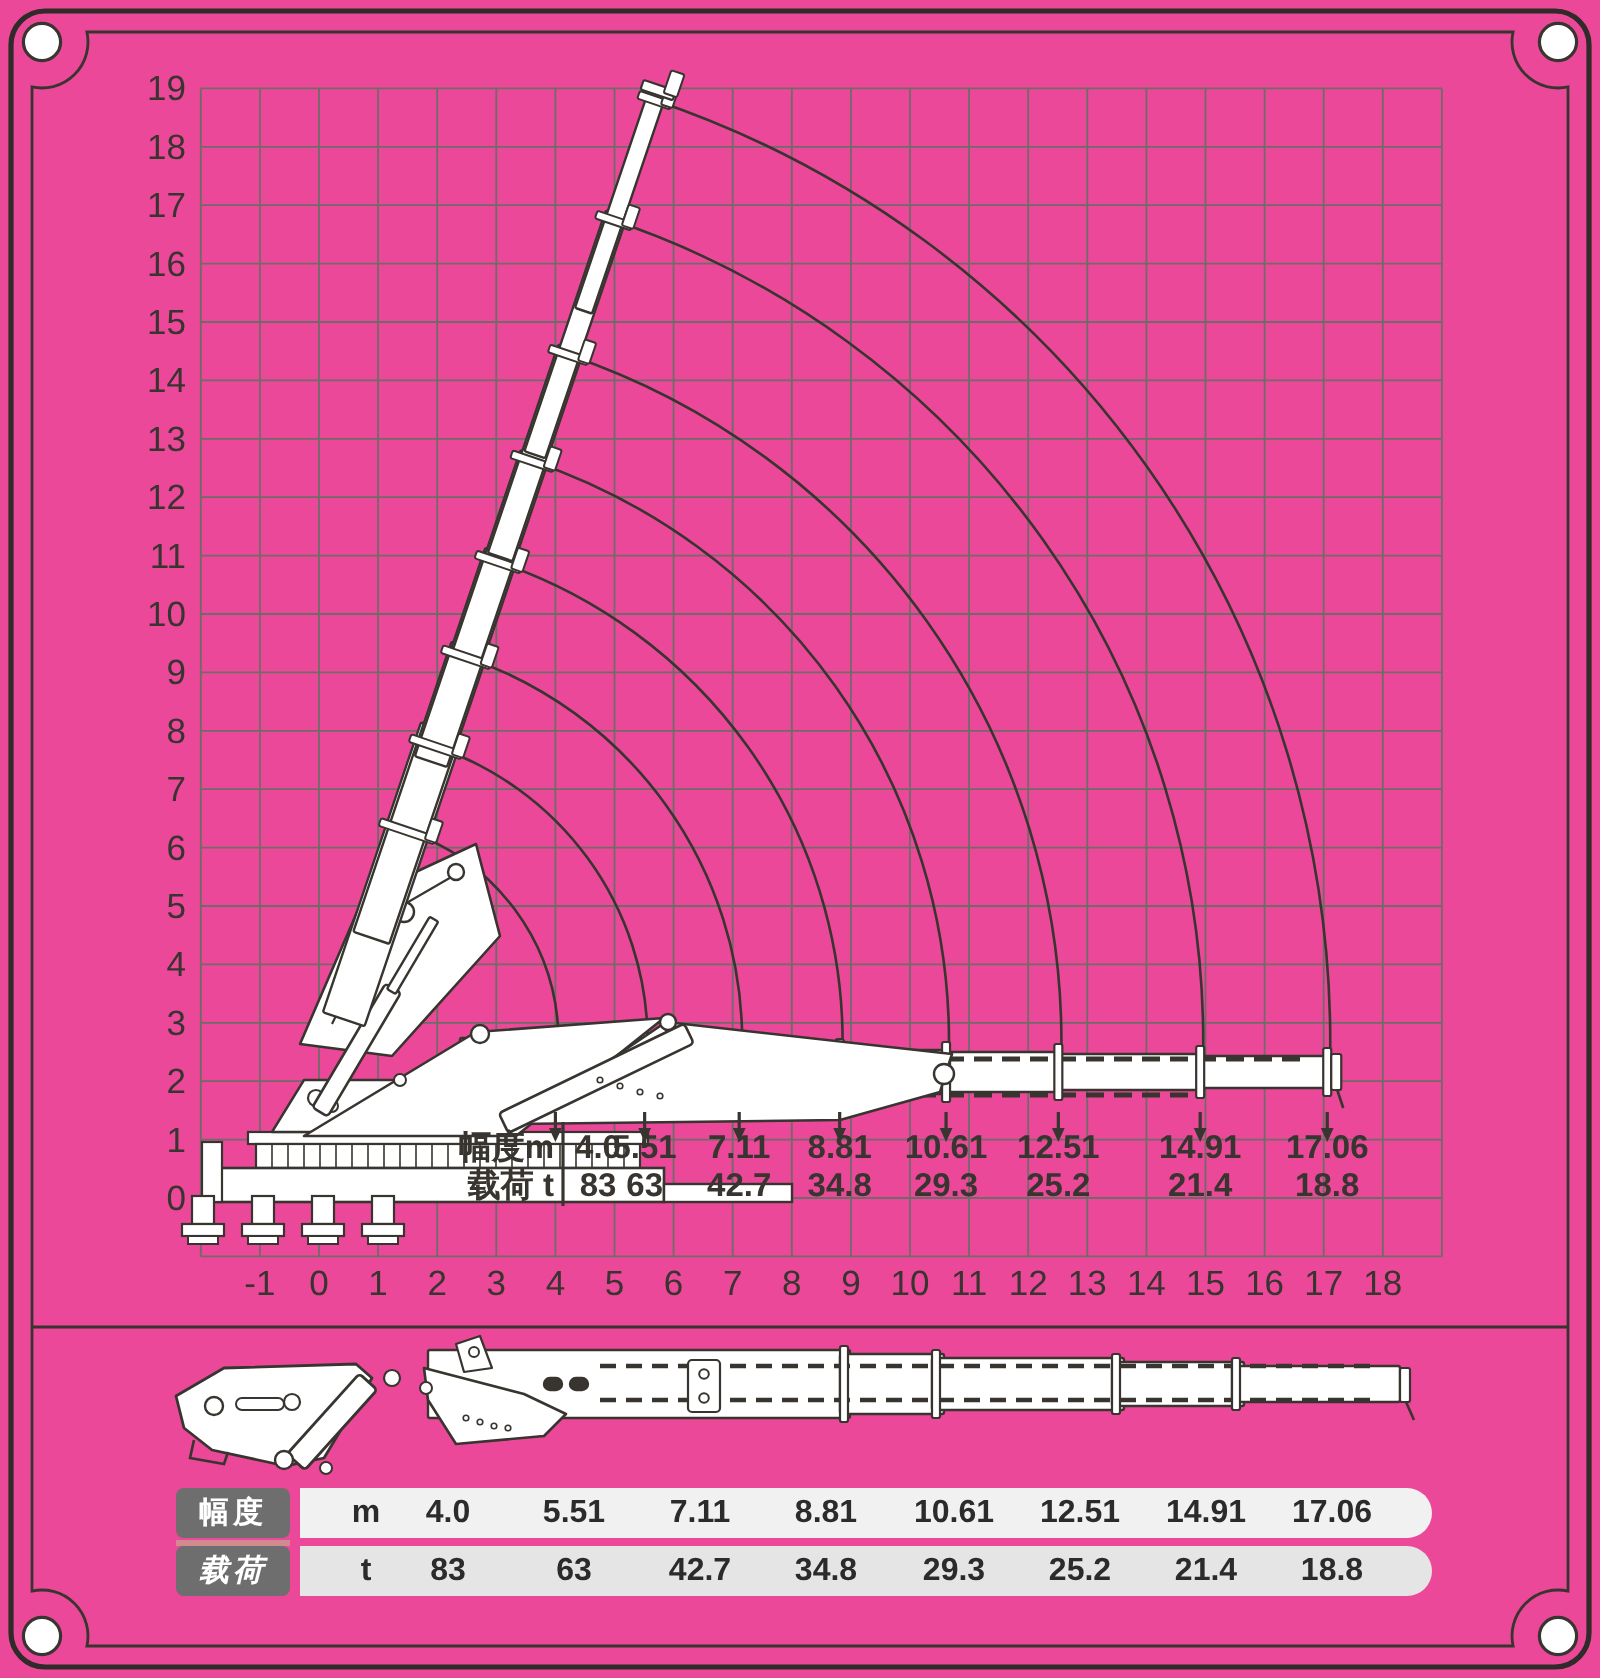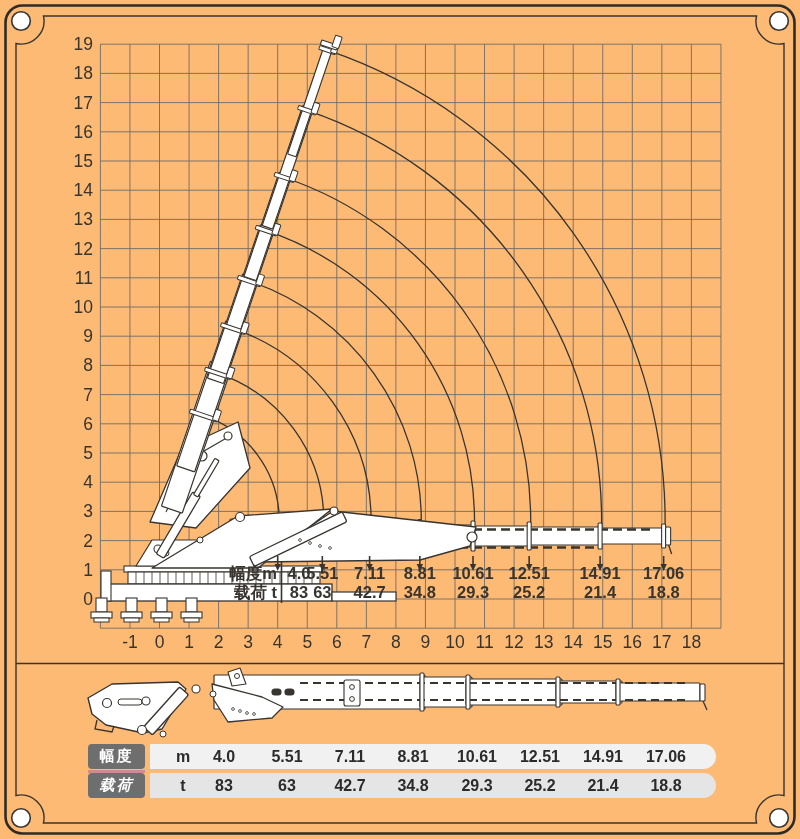--- a/index.html
+++ b/index.html
@@ -1,16 +1,16 @@
 <!DOCTYPE html>
 <html><head>
 <meta charset="utf-8">
 <style>
   html,body{margin:0;padding:0;background:#ffffff;}
-  #stage{position:relative;width:800px;height:839px;background:#fdba74;overflow:hidden;
+  #stage{position:relative;width:800px;height:839px;background:#ec4899;overflow:hidden;
          font-family:"Liberation Sans","DejaVu Sans",sans-serif;}
   #art{position:absolute;left:0;top:0;}
   
   .spec-table{position:absolute;left:0;top:0;width:800px;height:647px;pointer-events:none;}
   .hdr{position:absolute;left:88px;width:57px;height:25px;border-radius:4px;
        color:#fff;font-size:15px;font-weight:700;letter-spacing:2px;
        display:flex;align-items:center;justify-content:center;}
   .hdr1{top:744px;}
   .hdr2{top:773px;font-style:italic;}
   .accent{position:absolute;left:88px;top:770.2px;width:57px;height:2.4px;}

